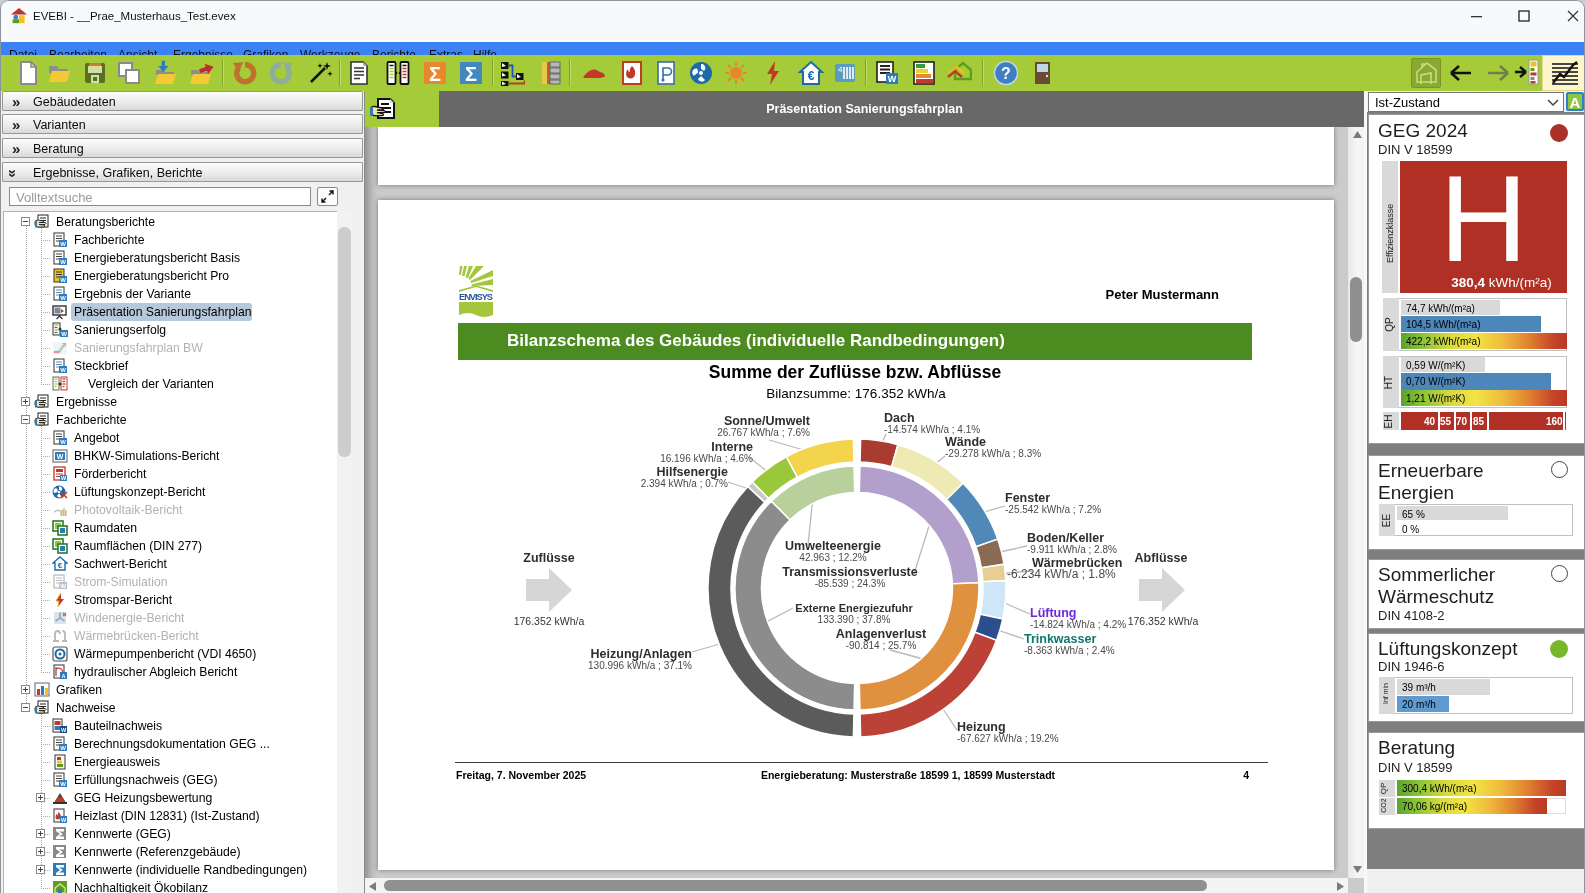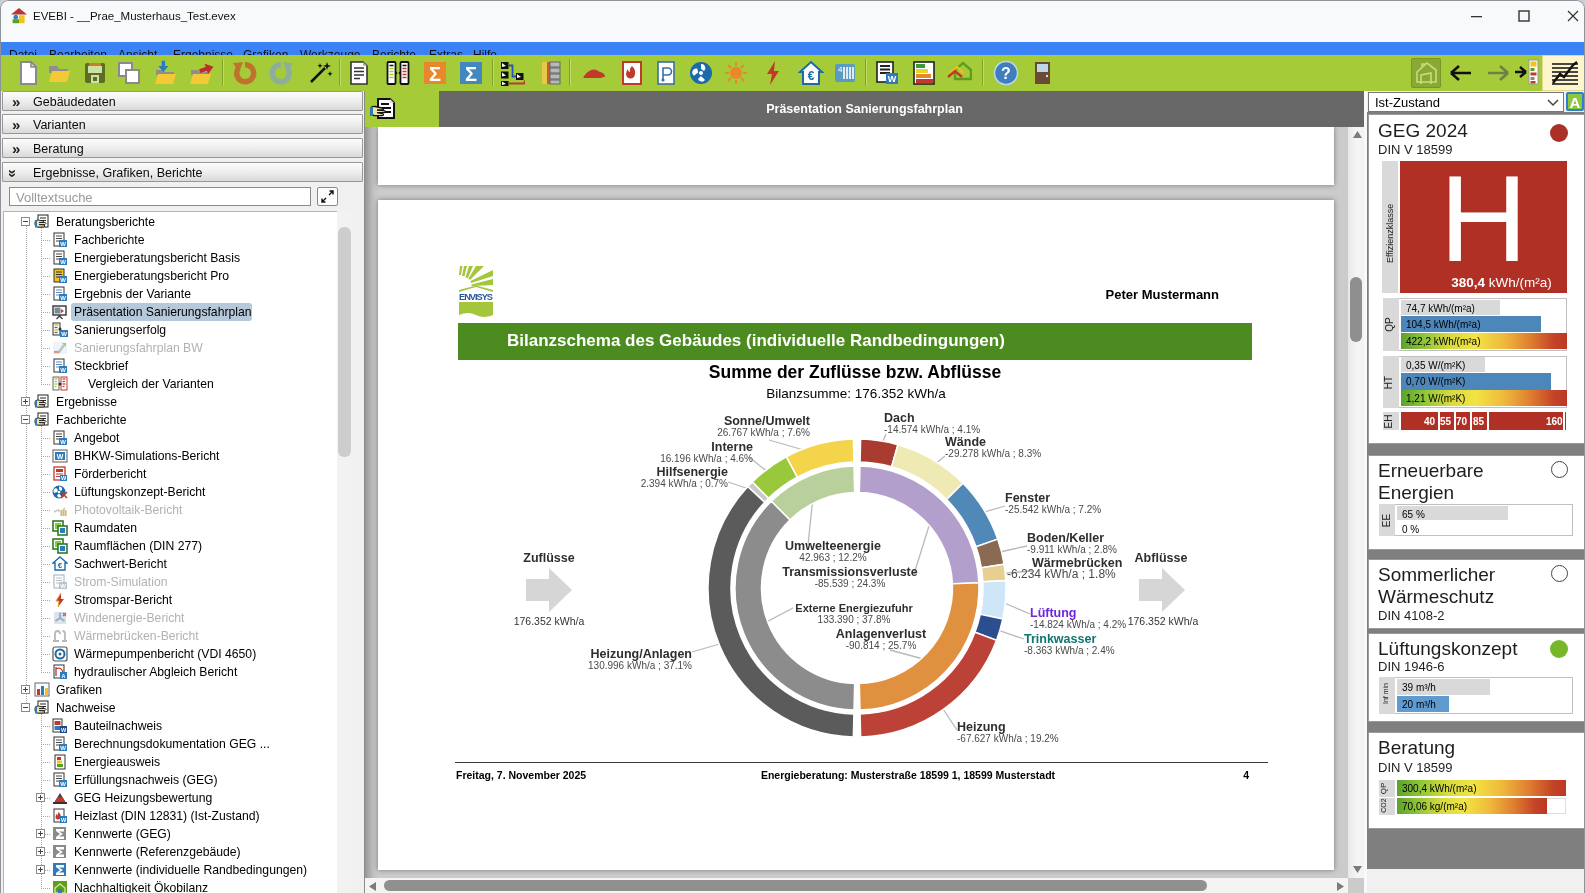--- a/index.html
+++ b/index.html
@@ -952,21 +952,21 @@
         <span>104,5 kWh/(m²a)</span>
       </div>
       <div class="bar grad" style="left:34px;top:242px;width:166px;height:16px">
         <span>422,2 kWh/(m²a)</span>
       </div>
       <div class="abs" style="left:16px;top:265px;width:184px;height:52px;background:#fff;border:1px solid #c0c0c0"></div>
       <div class="gstrip" style="left:16px;top:265px;width:16px;height:52px">
         <span style="left:-1px;top:21px">HT</span>
       </div>
       <div class="bar" style="left:34px;top:266px;width:84px;height:15px;background:#d9d9d9">
-        <span>0,35 W/(m²K)</span>
+        <span>0,59 W/(m²K)</span>
       </div>
       <div class="bar" style="left:34px;top:282px;width:150px;height:24px;background:#4d86b8">
         <span>0,70 W/(m²K)</span>
       </div>
       <div class="bar grad" style="left:34px;top:299px;width:166px;height:16px">
         <span>1,21 W/(m²K)</span>
       </div>
       <div class="gstrip" style="left:16px;top:321px;width:16px;height:18px">
         <span style="left:-1px;top:4px">EH</span>
       </div>

